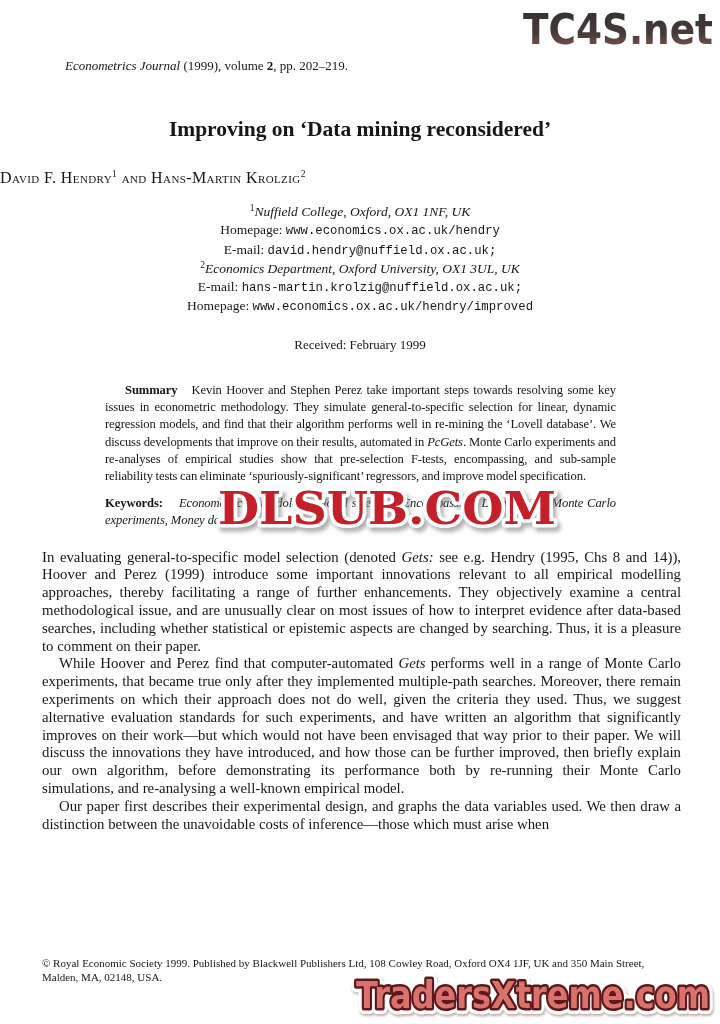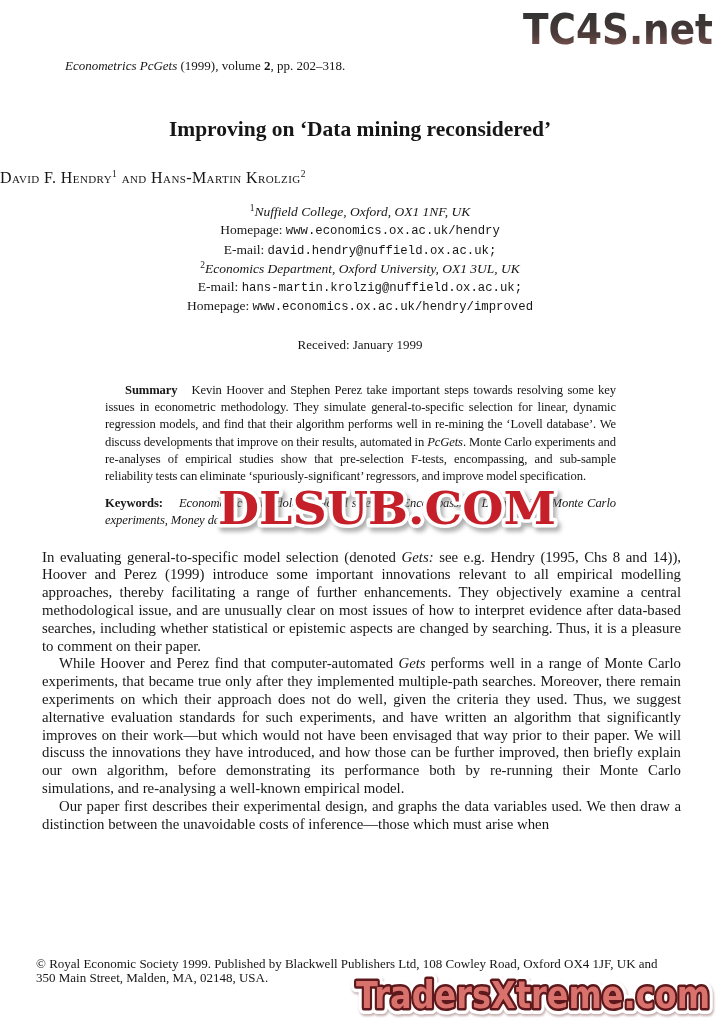--- a/index.html
+++ b/index.html
@@ -89,43 +89,43 @@
     margin:0 39px 0 42px;
     font-size:14.8px;
     line-height:17.8px;
     text-align:justify;
   }
   .p1{margin-top:19px;}
   .indent{text-indent:17px;}
   
   .footer{
     position:absolute;
-    left:36px;top:957px;width:640px;
-    font-size:13px;
+    left:42px;top:957px;width:640px;
+    font-size:11px;
     line-height:13.5px;
   }
 </style>
 </head>
 <body>
 
 <div class="page">
 
   <svg class="wm-top" viewBox="0 0 200 52">
     <defs>
       <linearGradient id="wmgrad" x1="0" y1="0" x2="0" y2="1">
         <stop offset="0.15" stop-color="#333333"></stop>
         <stop offset="0.6" stop-color="#4a3b39"></stop>
         <stop offset="1" stop-color="#91605a"></stop>
       </linearGradient>
     </defs>
     <text x="5" y="43" fill="url(#wmgrad)" textLength="190" lengthAdjust="spacingAndGlyphs">TC4S.net</text>
   </svg>
 
   <div class="journal-line">
-    <span class="it">Econometrics PcGets</span><span> (1999), volume </span><span class="bold">2</span><span>, pp. 202–318.</span>
+    <span class="it">Econometrics Journal</span><span> (1999), volume </span><span class="bold">2</span><span>, pp. 202–219.</span>
   </div>
 
   <div class="title">
     <div>Improving on ‘Data mining reconsidered’</div>
   </div>
 
   <div class="authors">
     <span>David F. Hendry</span><sup>1</sup><span> and </span><span>Hans-Martin Krolzig</span><sup>2</sup>
   </div>
 
@@ -143,21 +143,21 @@
       <sup>2</sup><span class="affil-it">Economics Department, Oxford University, OX1 3UL, UK</span>
     </div>
     <div>
       <span>E-mail: </span><span class="mono">hans-martin.krolzig@nuffield.ox.ac.uk;</span>
     </div>
     <div>
       <span>Homepage: </span><span class="mono">www.economics.ox.ac.uk/hendry/improved</span>
     </div>
   </div>
 
-  <div class="received">Received: January 1999</div>
+  <div class="received">Received: February 1999</div>
 
   <div class="abstract">
     <p class="summary">
       <span class="label">Summary</span><span>Kevin Hoover and Stephen Perez take important steps towards resolving some key issues in econometric methodology. They simulate general-to-specific selection for linear, dynamic regression models, and find that their algorithm performs well in re-mining the ‘Lovell database’. We discuss developments that improve on their results, automated in </span><span class="it">PcGets</span><span>. Monte Carlo experiments and re-analyses of empirical studies show that pre-selection F-tests, encompassing, and sub-sample reliability tests can eliminate ‘spuriously-significant’ regressors, and improve model specification.</span>
     </p>
     <p class="keywords">
       <span class="label">Keywords:</span><span class="it">Econometric methodology, Model selection, Encompassing, Data mining, Monte Carlo experiments, Money demand.</span>
     </p>
   </div>
 

